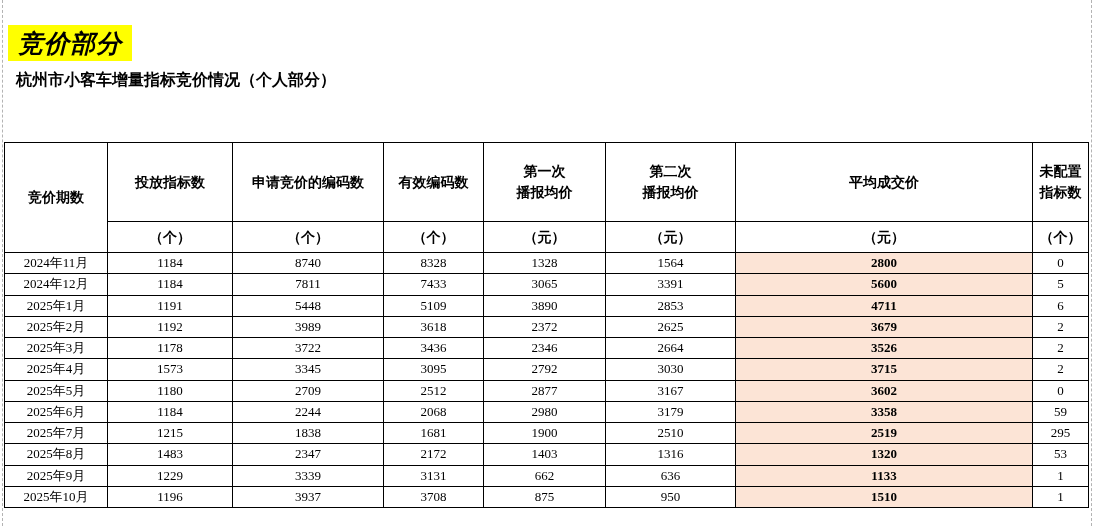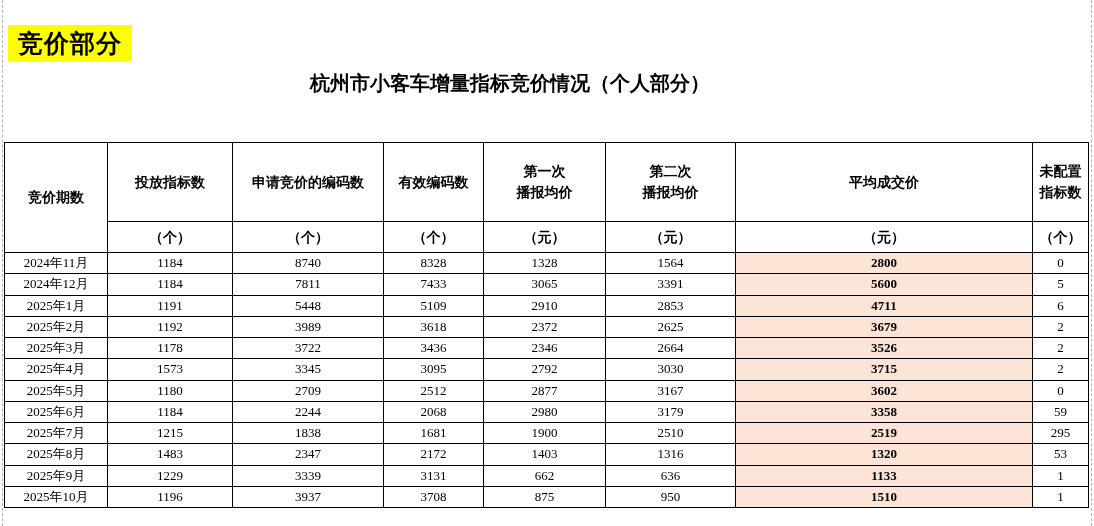--- a/index.html
+++ b/index.html
@@ -14,24 +14,25 @@
   }
   .page-break-left{left:2px;}
   .page-break-right{left:1091px;}
   .section-label{
     position:absolute;left:8px;top:25px;
     background:#FFFF00;
     font-weight:bold;font-size:25px;line-height:1.2;
     padding:3px 10px;
     font-family:"Liberation Sans","DejaVu Sans",sans-serif;
     letter-spacing:1px;
+    font-style:italic;
   }
   .table-title{
-    position:absolute;top:70px;left:0;width:1020px;
-    text-align:center;font-weight:bold;font-size:20px;
+    position:absolute;top:70px;left:16px;width:1020px;
+    text-align:left;font-weight:bold;font-size:16px;
     font-family:"Liberation Sans","DejaVu Sans",sans-serif;
   }
   table.bid-table{
     position:absolute;left:4px;top:142px;
     width:1084px;height:366px;
     border-collapse:collapse;table-layout:fixed;
   }
   .bid-table th,.bid-table td{
     border:1px solid #000;
     text-align:center;vertical-align:middle;
@@ -111,21 +112,21 @@
       <td>3065</td>
       <td>3391</td>
       <td>5600</td>
       <td>5</td>
     </tr>
     <tr class="data-row">
       <td>2025年1月</td>
       <td>1191</td>
       <td>5448</td>
       <td>5109</td>
-      <td>2910</td>
+      <td>3890</td>
       <td>2853</td>
       <td>4711</td>
       <td>6</td>
     </tr>
     <tr class="data-row">
       <td>2025年2月</td>
       <td>1192</td>
       <td>3989</td>
       <td>3618</td>
       <td>2372</td>

